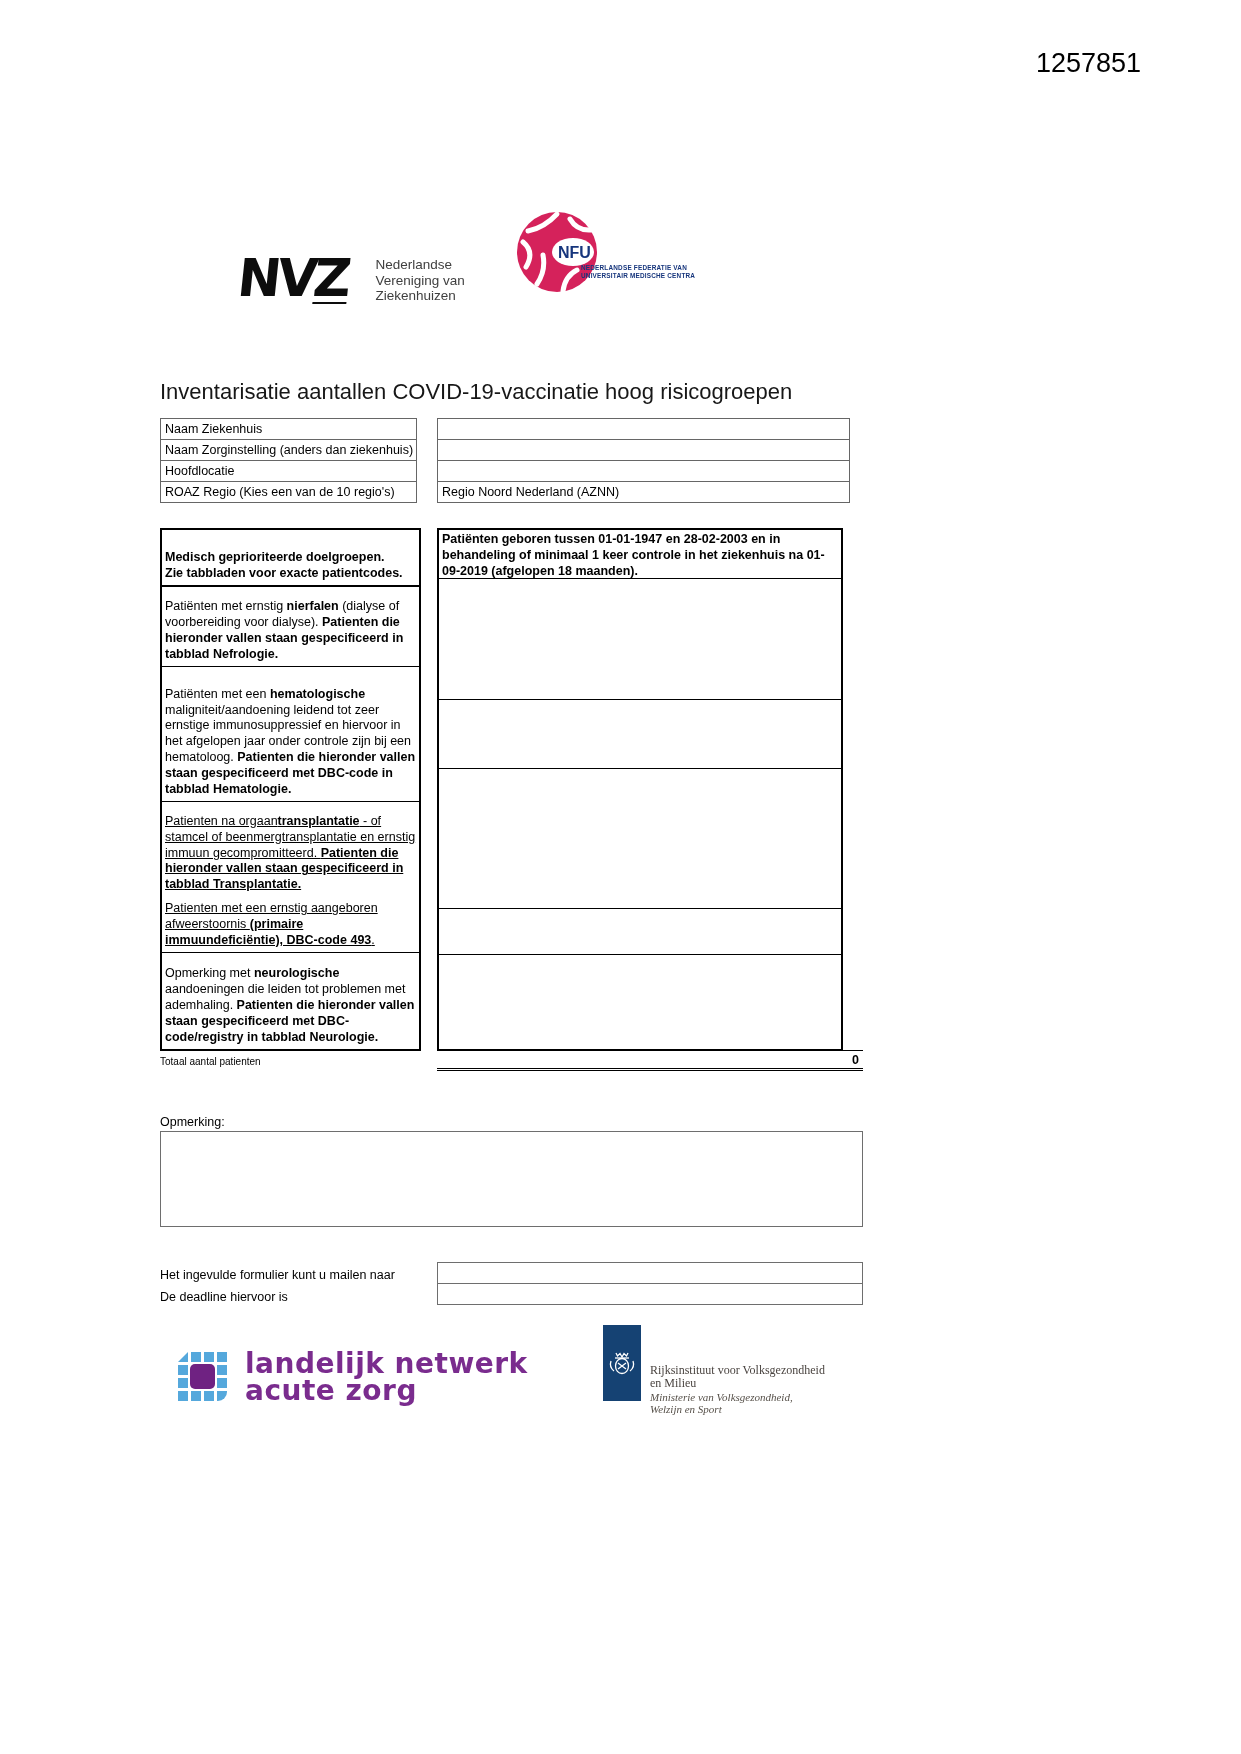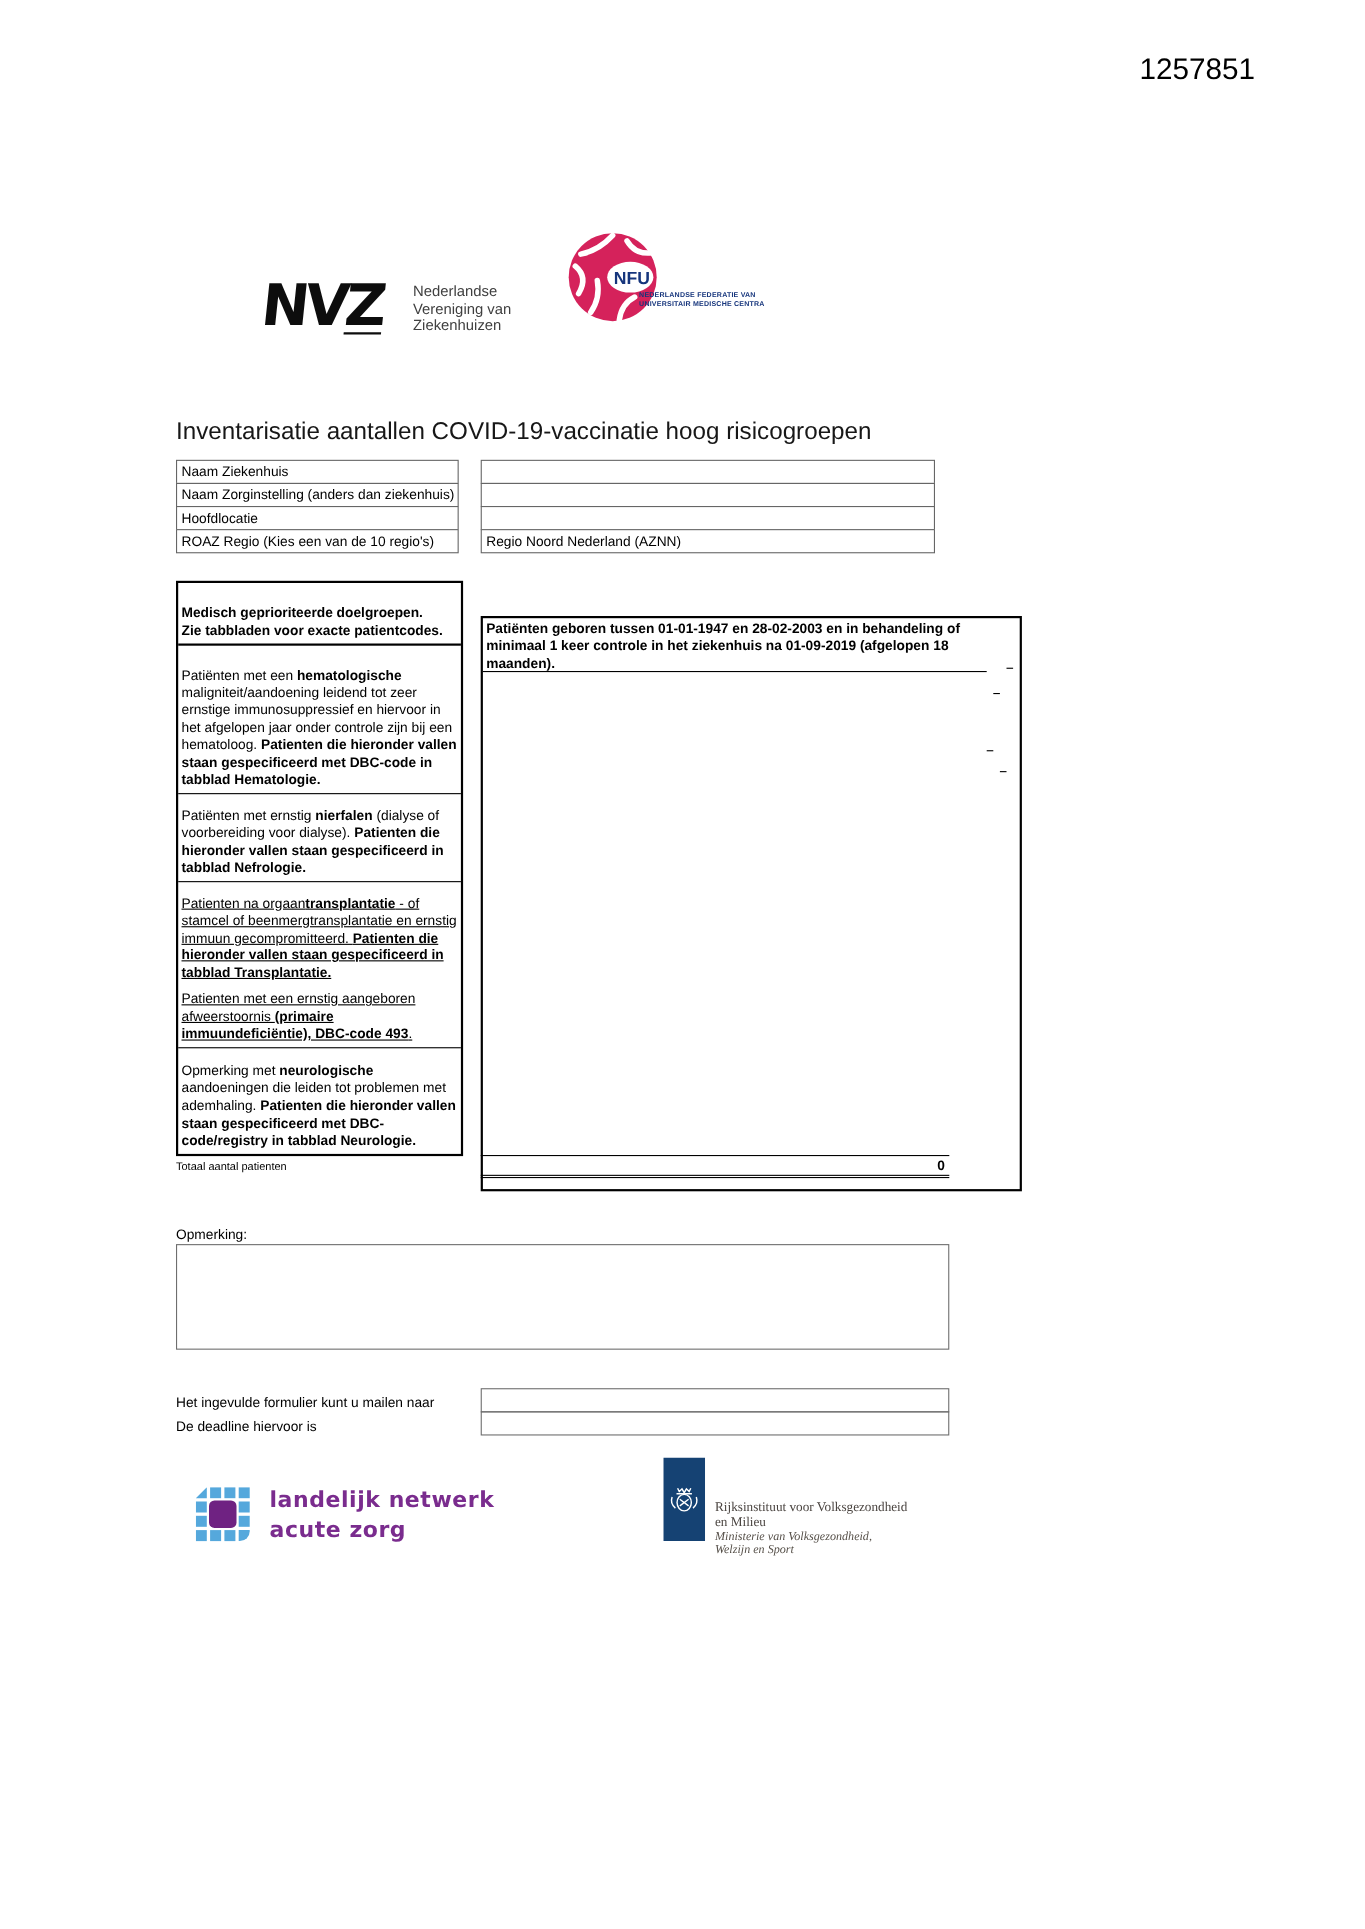--- a/index.html
+++ b/index.html
@@ -22,22 +22,22 @@
 
   
   .info-label,.info-value{position:absolute;width:257px;height:22px;box-sizing:border-box;
         border:1px solid #666;background:#fff;font-size:12.5px;padding:3px 4px 0 4px;
         white-space:nowrap;overflow:hidden;}
   .info-value{width:413px;}
 
   
   .boxL{position:absolute;left:160px;top:528px;width:261px;height:523px;box-sizing:border-box;
         border:2px solid #000;display:flex;flex-direction:column;}
-  .boxR{position:absolute;left:437px;top:528px;width:492px;height:523px;box-sizing:border-box;
-        border:2px solid #000;display:flex;margin-top:32px;}
+  .boxR{position:absolute;left:437px;top:528px;width:406px;height:523px;box-sizing:border-box;
+        border:2px solid #000;display:flex;flex-direction:column;}
   .cell{box-sizing:border-box;padding:2px 3px 3px 3px;font-size:12.5px;line-height:15.9px;}
   .cellL{display:flex;flex-direction:column;justify-content:flex-end;border-bottom:1px solid #000;}
   .cellL.last{border-bottom:none;flex:1;}
   .hdrL{border-bottom:2px solid #000;font-weight:bold;display:flex;flex-direction:column;justify-content:flex-end;}
   .hdrR{border-bottom:1px solid #000;font-weight:bold;}
   .cellR{border-bottom:1px solid #000;}
   .cellR.last{border-bottom:none;flex:1;}
   .par + .par{margin-top:8px;}
   .b{font-weight:bold;}
 
@@ -51,21 +51,21 @@
   .opm-label{position:absolute;left:160px;top:1115px;font-size:12.5px;}
   .opm-box{position:absolute;left:160px;top:1131px;width:703px;height:96px;box-sizing:border-box;
         border:1px solid #6e6e6e;font-size:12.5px;padding:3px 4px;}
   .mail-label{position:absolute;left:160px;font-size:12.5px;white-space:nowrap;}
   .mail-box{position:absolute;left:437px;width:426px;height:22px;box-sizing:border-box;
         border:1px solid #6e6e6e;font-size:12.5px;padding:3px 4px 0 4px;}
 
   
   .lnaz{position:absolute;left:178px;top:1352px;display:flex;align-items:flex-start;}
   .lnaz-text{margin-left:15px;margin-top:-2px;font-family:"DejaVu Sans",sans-serif;font-weight:bold;
-        font-size:20px;line-height:27px;color:#7a2c8e;letter-spacing:0.5px;}
+        font-size:28px;line-height:27px;color:#7a2c8e;letter-spacing:0.5px;}
   .rivm{position:absolute;left:603px;top:1325px;display:flex;align-items:flex-start;}
   .rivm-text{margin-left:9px;margin-top:39px;font-family:"Liberation Serif",serif;
         font-size:12px;line-height:13px;color:#4a4440;}
   .rivm-ministry{font-style:italic;font-size:11px;line-height:12px;color:#565049;margin-top:1px;}
 </style>
 </head>
 <body>
 
 <div class="sheet">
 
@@ -107,25 +107,25 @@
   <div class="info-value" style="left:437px;top:418px;"></div>
   <div class="info-value" style="left:437px;top:439px;"></div>
   <div class="info-value" style="left:437px;top:460px;"></div>
   <div class="info-value" style="left:437px;top:481px;">Regio Noord Nederland (AZNN)</div>
 
   <div class="boxL">
     <div class="cell hdrL" style="height:57px;">
       <div>Medisch geprioriteerde doelgroepen.</div>
       <div>Zie tabbladen voor exacte patientcodes.</div>
     </div>
+    <div class="cell cellL" style="height:80px;">
+        <div class="par"><span>Patiënten met ernstig </span><span class="b">nierfalen</span><span> (dialyse of voorbereiding voor dialyse). </span><span class="b">Patienten die hieronder vallen staan gespecificeerd in tabblad Nefrologie.</span></div>
+      </div>
     <div class="cell cellL" style="height:135px;">
         <div class="par"><span>Patiënten met een </span><span class="b">hematologische</span><span> maligniteit/aandoening leidend tot zeer ernstige immunosuppressief en hiervoor in het afgelopen jaar onder controle zijn bij een hematoloog. </span><span class="b">Patienten die hieronder vallen staan gespecificeerd met DBC-code in tabblad Hematologie.</span></div>
-      </div>
-    <div class="cell cellL" style="height:80px;">
-        <div class="par"><span>Patiënten met ernstig </span><span class="b">nierfalen</span><span> (dialyse of voorbereiding voor dialyse). </span><span class="b">Patienten die hieronder vallen staan gespecificeerd in tabblad Nefrologie.</span></div>
       </div>
     <div class="cell cellL" style="height:151px;text-decoration:underline;">
         <div class="par"><span>Patienten na orgaan</span><span class="b">transplantatie</span><span> - of stamcel of beenmergtransplantatie en ernstig immuun gecompromitteerd. </span><span class="b">Patienten die hieronder vallen staan gespecificeerd in tabblad Transplantatie.</span></div>
         <div class="par"><span>Patienten met een ernstig aangeboren afweerstoornis </span><span class="b">(primaire immuundeficiëntie), DBC-code 493</span><span>.</span></div>
       </div>
     <div class="cell cellL last">
         <div class="par"><span>Opmerking met </span><span class="b">neurologische</span><span> aandoeningen die leiden tot problemen met ademhaling. </span><span class="b">Patienten die hieronder vallen staan gespecificeerd met DBC-code/registry in tabblad Neurologie.</span></div>
       </div>
   </div>
 

